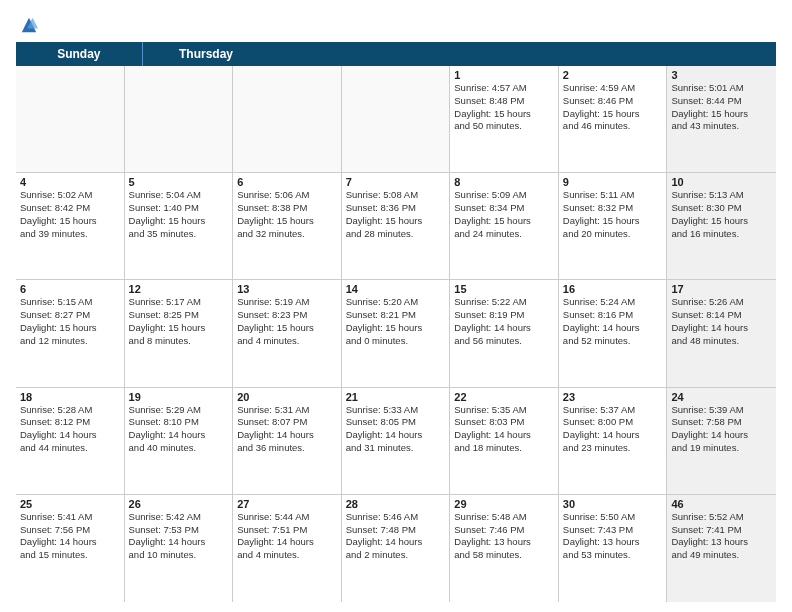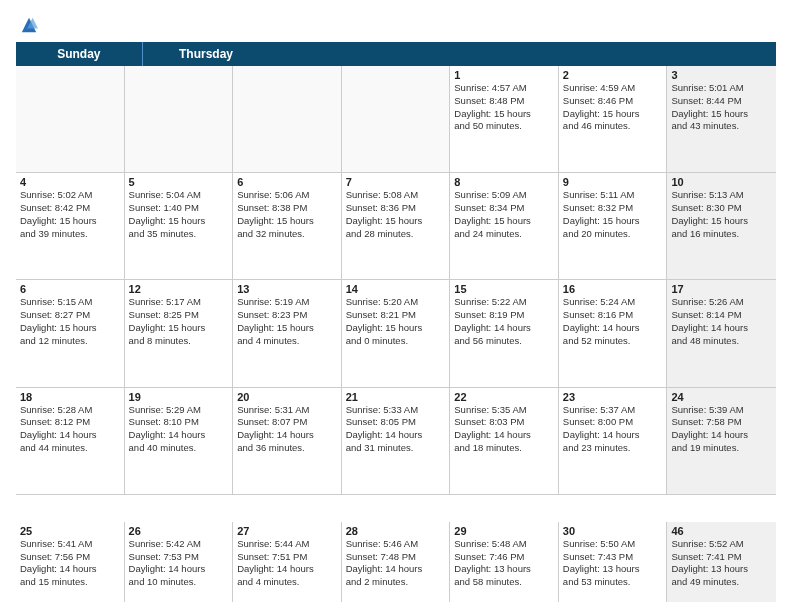--- a/index.html
+++ b/index.html
@@ -84,21 +84,21 @@
     .cal-body {
       flex: 1;
       display: grid;
       grid-template-rows: repeat(5, 1fr);
     }
     .cal-row {
       display: grid;
       grid-template-columns: repeat(7, 1fr);
       border-bottom: 1px solid #ccc;
     }
-    .cal-row:last-child { border-bottom: none; margin-top: 27px; }
+    .cal-row:last-child { border-bottom: none; }
     .cal-cell {
       border-right: 1px solid #ccc;
       padding: 3px 4px;
       font-size: 9.5px;
       color: #333;
       background: #fff;
       vertical-align: top;
     }
     .cal-cell:last-child { border-right: none; }
     .cal-cell.empty { background: #f9f9f9; }

